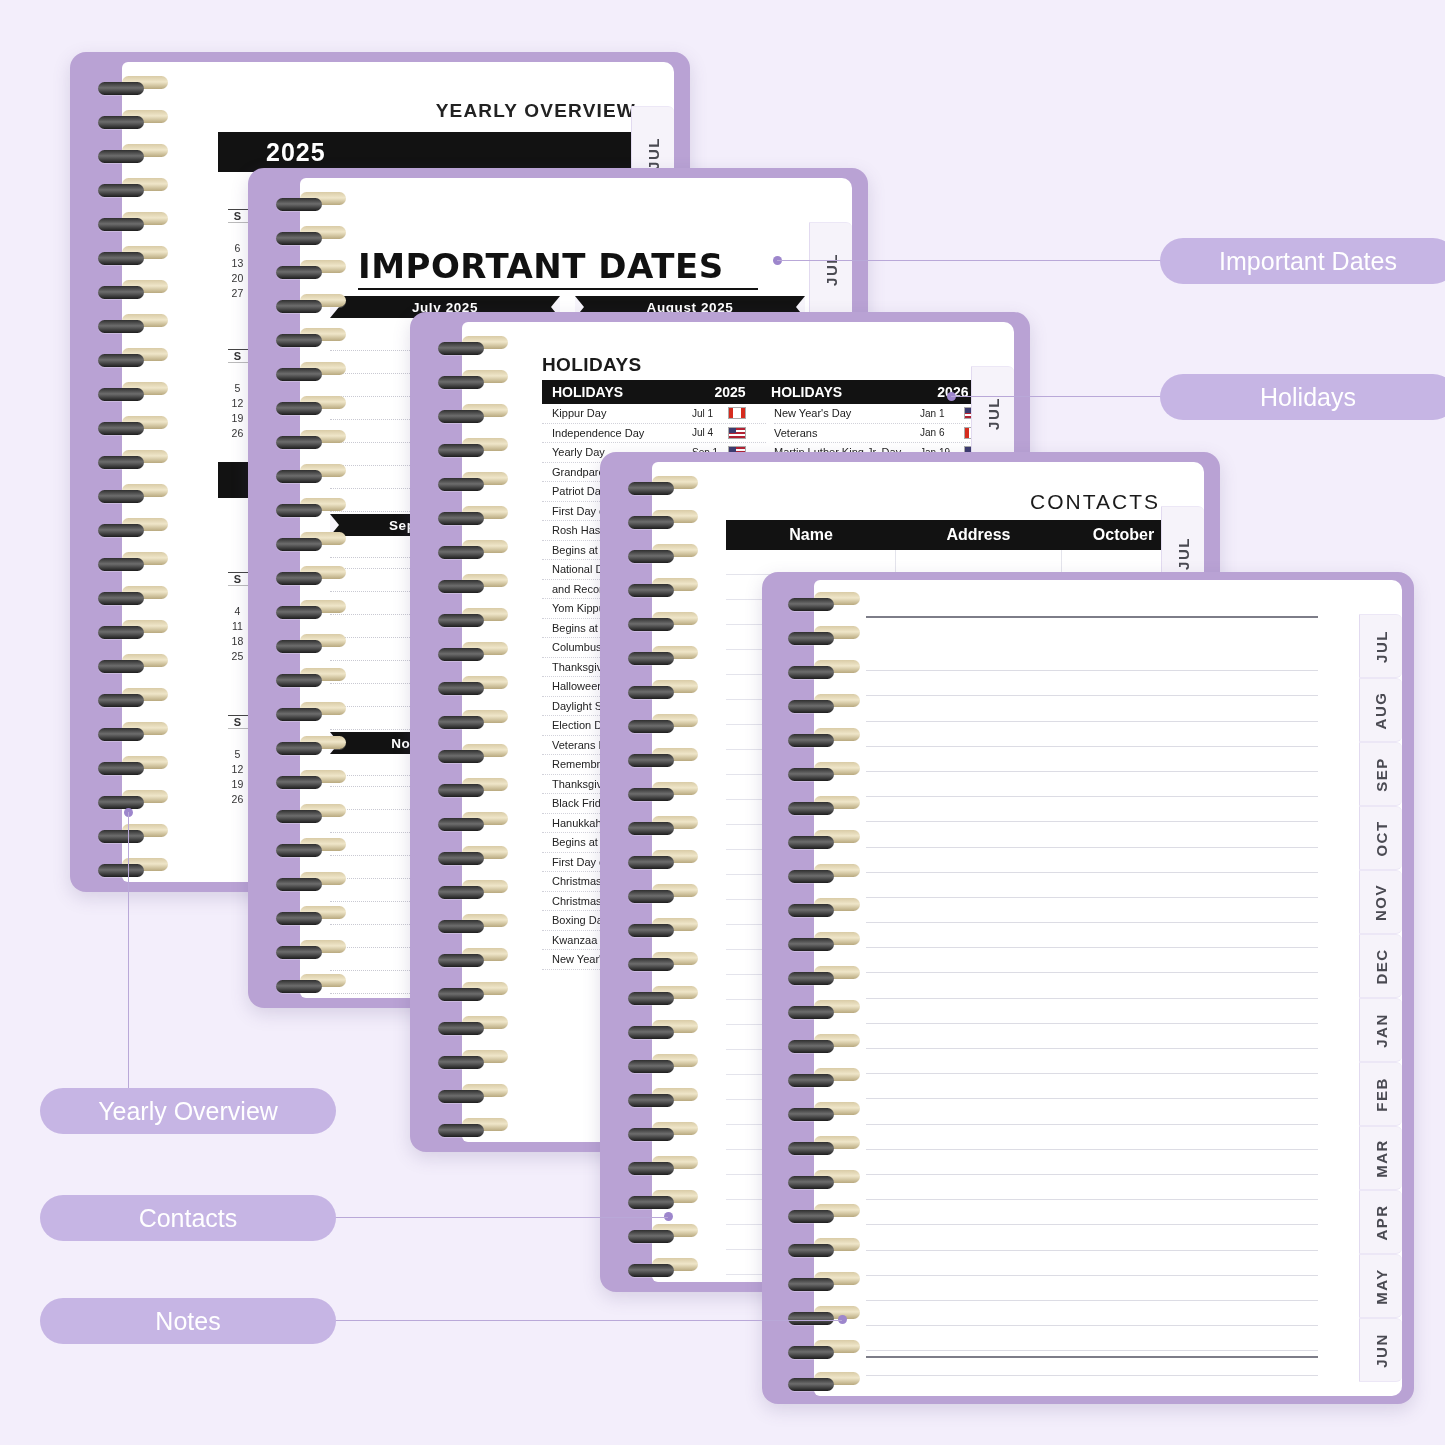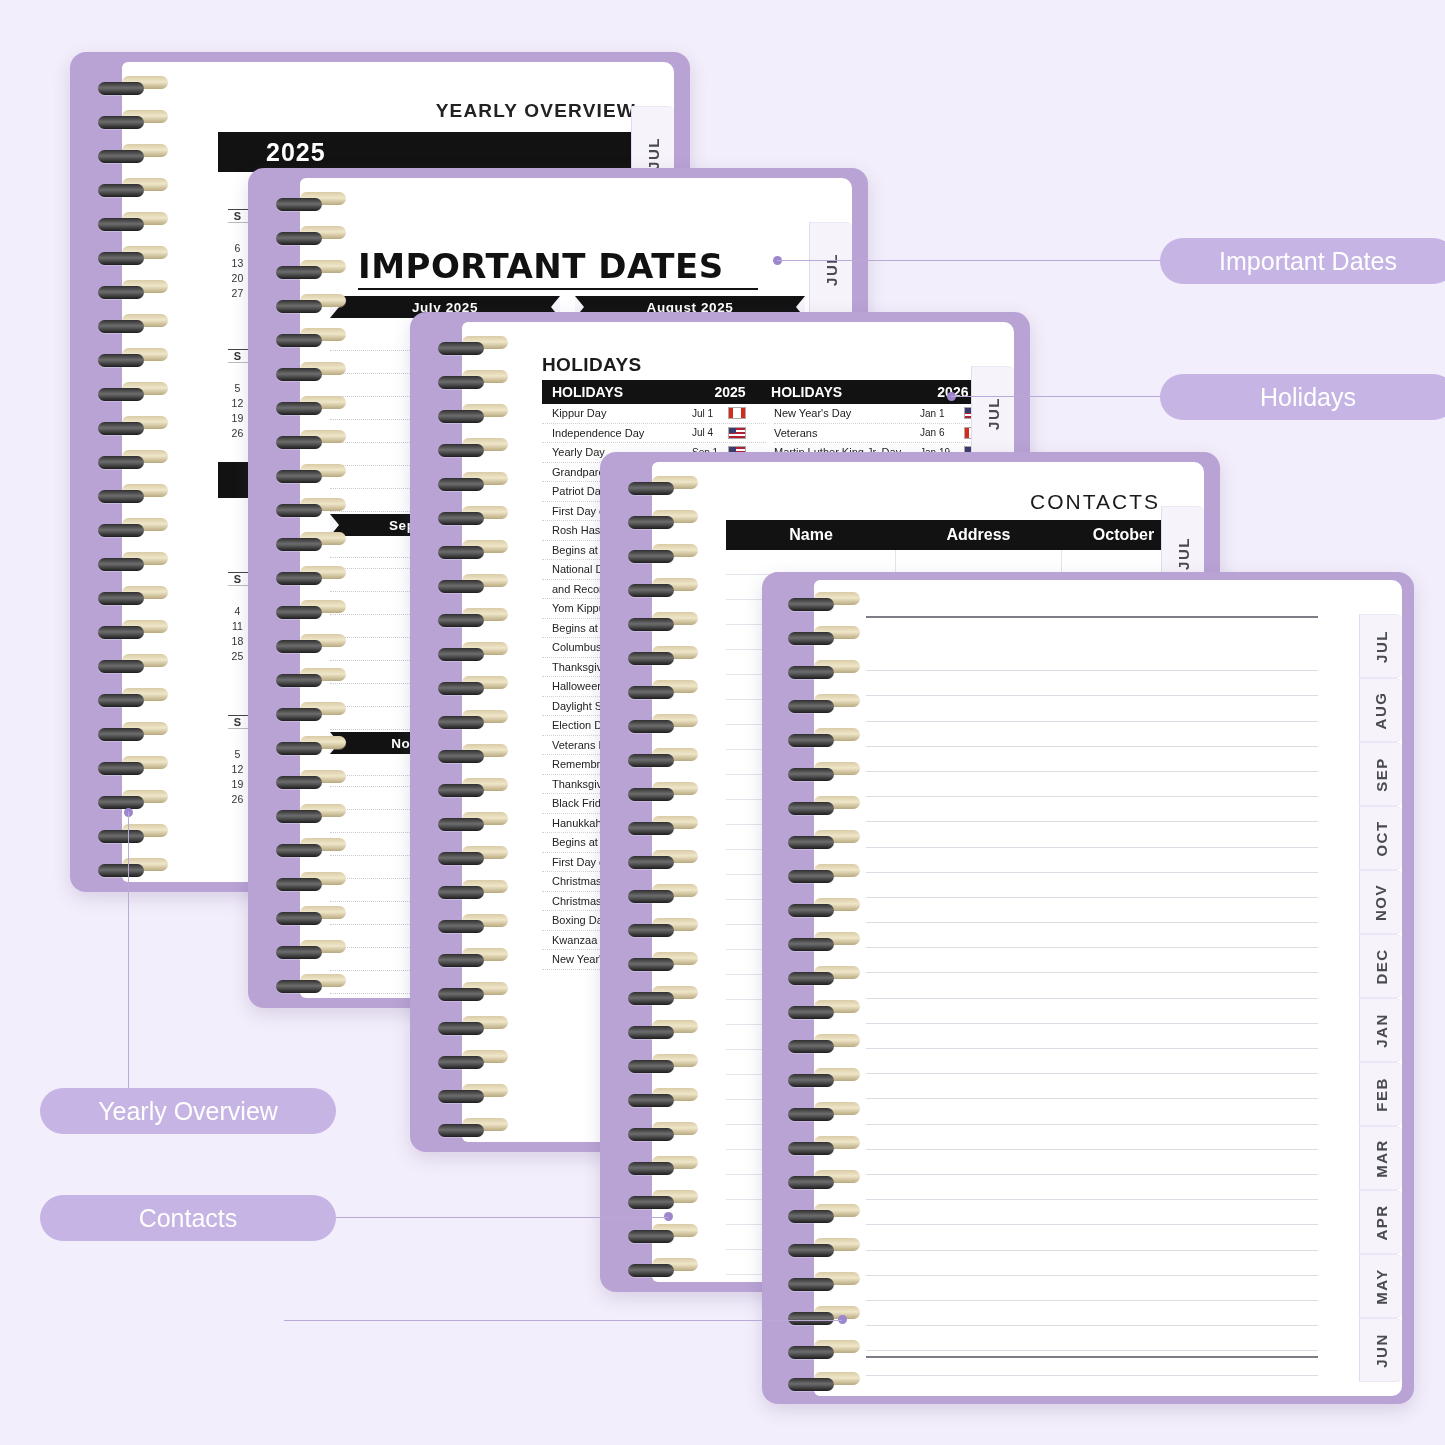--- a/index.html
+++ b/index.html
@@ -1139,14 +1139,17 @@
   </div>
 
   <div class="dot" style="left:664px;top:1212px;"></div>
   <div class="leader" style="left:284px;top:1217px;width:384px;"></div>
   <div class="pill" style="left:40px;top:1195px;width:244px;">
     <span>Contacts</span>
   </div>
 
   <div class="dot" style="left:838px;top:1315px;"></div>
   <div class="leader" style="left:284px;top:1320px;width:558px;"></div>
+  <div class="pill" style="left:40px;top:1298px;width:244px;">
+    <span>Notes</span>
+  </div>
 
 </div>
 
 </body></html>

